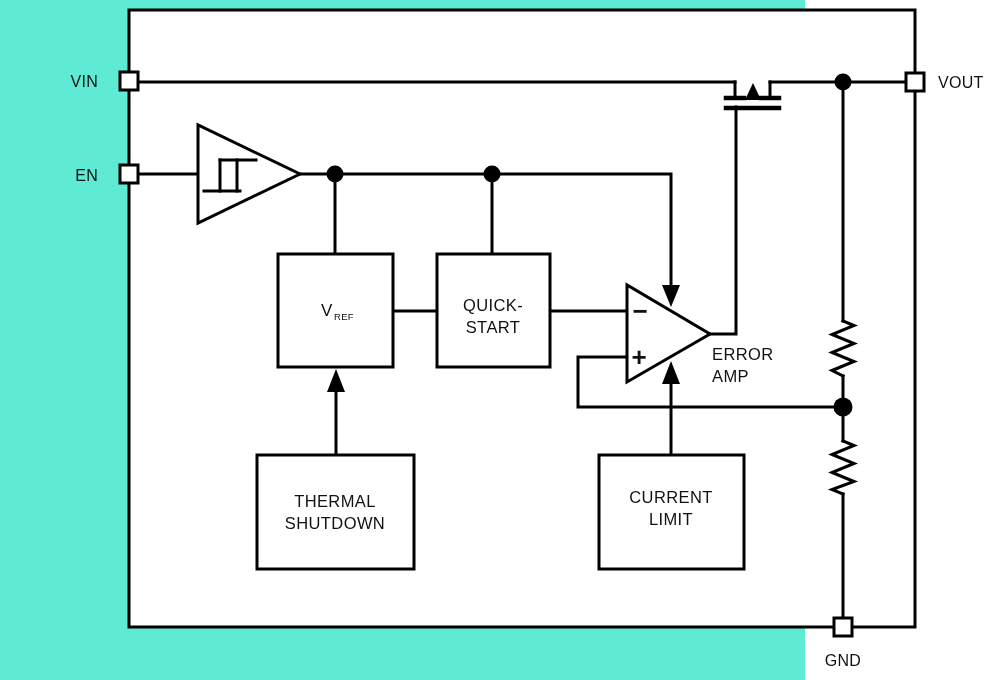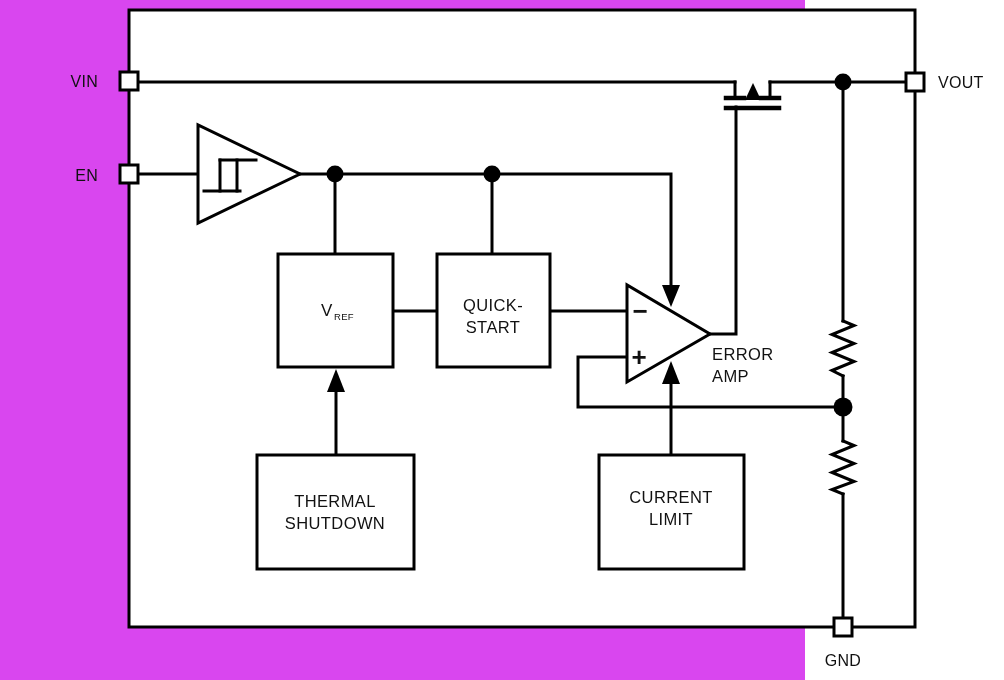--- a/index.html
+++ b/index.html
@@ -7,21 +7,21 @@
     padding: 0;
     background: #ffffff;
     width: 1004px;
     height: 680px;
     overflow: hidden;
   }
   .canvas {
     position: relative;
     width: 805px;
     height: 680px;
-    background: #d946ef;
+    background: #5eead4;
     font-family: "Liberation Sans", sans-serif;
   }
   svg { display: block; }
   .wire {
     fill: none;
     stroke: #000000;
     stroke-width: 3;
     stroke-linecap: square;
     stroke-linejoin: miter;
   }

